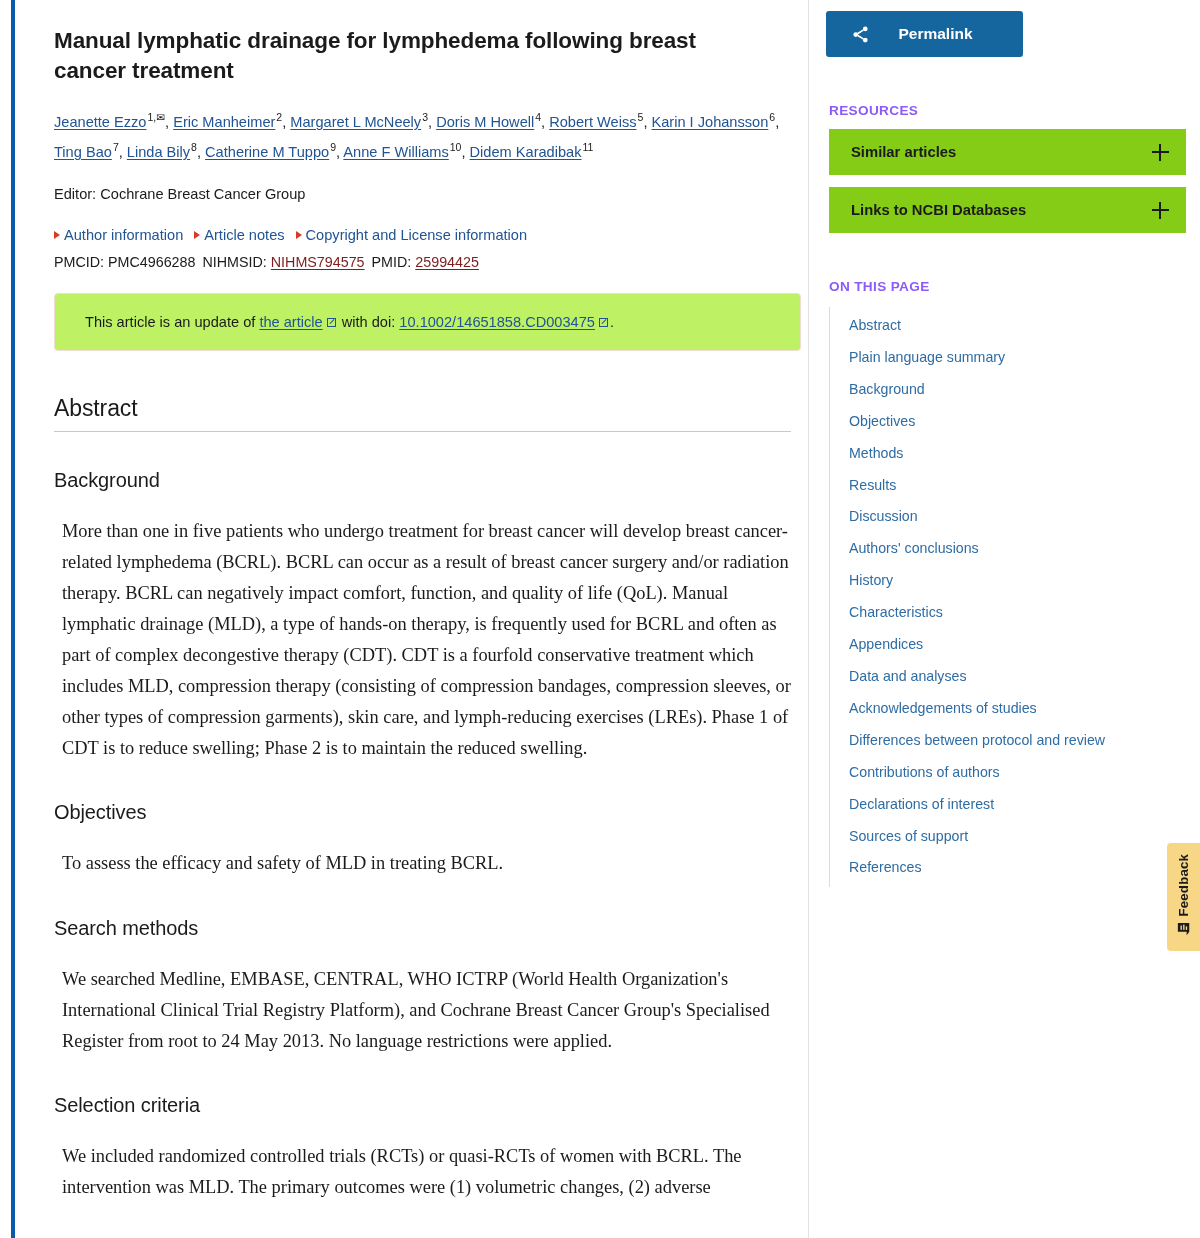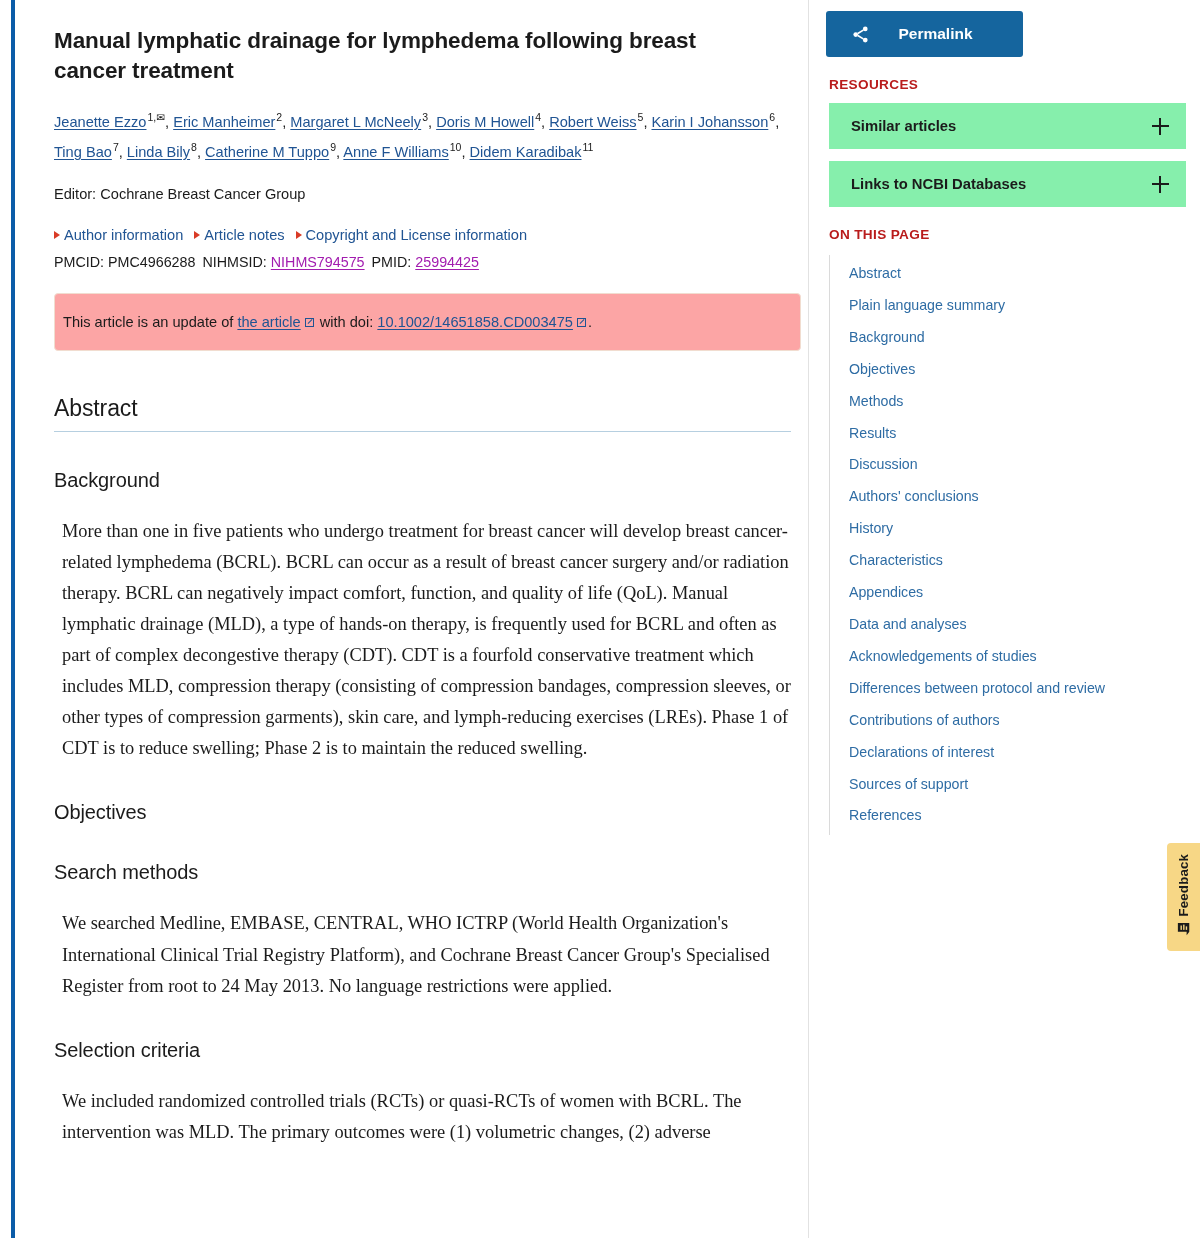--- a/index.html
+++ b/index.html
@@ -107,32 +107,32 @@
     vertical-align: 1px;
   }
 
   
   .ids {
     margin: 11px 0 0 0;
     font-size: 14.3px;
     color: #1b1b1b;
   }
   .ids a {
-    color: #a21caf;
+    color: #7f1d1d;
     text-underline-offset: 2px;
   }
   .ids .gap { display: inline-block; width: 7px; }
 
   
   .update-box {
     margin: 23px 7px 0 0;
-    background: #fca5a5;
+    background: #bef264;
     border: 1px solid #f1ddd0;
     border-radius: 4px;
-    padding: 20px 8px;
+    padding: 20px 30px;
     font-size: 14.6px;
     color: #1b1b1b;
   }
   .update-box a {
     color: #205493;
     text-decoration: underline;
     text-underline-offset: 2px;
   }
   .ext-ico {
     display: inline-block;
@@ -198,31 +198,31 @@
     width: 44px;
     display: flex;
     align-items: center;
     justify-content: center;
     flex: 0 0 44px;
   }
   .permalink-btn .plabel { flex: 1; text-align: center; padding-right: 22px; }
 
   
   .side-h {
-    margin: 20px 0 0 3px;
+    margin: 46px 0 0 3px;
     font-size: 13.6px;
     font-weight: bold;
     letter-spacing: 0.35px;
-    color: #b91c1c;
+    color: #8b5cf6;
   }
 
   
   .acc-list { margin: 11px 0 0 3px; }
   .acc-row {
-    background: #86efac;
+    background: #84cc16;
     height: 46px;
     display: flex;
     align-items: center;
     padding: 0 17px 0 22px;
     margin-bottom: 12px;
     cursor: pointer;
     gap: 12px;
   }
   .acc-label {
     flex: 1;
@@ -316,20 +316,21 @@
     <div class="update-box">
       <span>This article is an update of </span><a href="#">the article</a><span class="ext-ico"></span><span> with doi: </span><a href="#">10.1002/14651858.CD003475</a><span class="ext-ico"></span><span>.</span>
     </div>
 
     <h2 class="abstract-h">Abstract</h2>
 
     <h3 class="sec-h">Background</h3>
     <p class="body-p">More than one in five patients who undergo treatment for breast cancer will develop breast cancer-related lymphedema (BCRL). BCRL can occur as a result of breast cancer surgery and/or radiation therapy. BCRL can negatively impact comfort, function, and quality of life (QoL). Manual lymphatic drainage (MLD), a type of hands-on therapy, is frequently used for BCRL and often as part of complex decongestive therapy (CDT). CDT is a fourfold conservative treatment which includes MLD, compression therapy (consisting of compression bandages, compression sleeves, or other types of compression garments), skin care, and lymph-reducing exercises (LREs). Phase 1 of CDT is to reduce swelling; Phase 2 is to maintain the reduced swelling.</p>
 
     <h3 class="sec-h">Objectives</h3>
+    <p class="body-p">To assess the efficacy and safety of MLD in treating BCRL.</p>
 
     <h3 class="sec-h">Search methods</h3>
     <p class="body-p">We searched Medline, EMBASE, CENTRAL, WHO ICTRP (World Health Organization's International Clinical Trial Registry Platform), and Cochrane Breast Cancer Group's Specialised Register from root to 24 May 2013. No language restrictions were applied.</p>
 
     <h3 class="sec-h">Selection criteria</h3>
     <p class="body-p">We included randomized controlled trials (RCTs) or quasi-RCTs of women with BCRL. The intervention was MLD. The primary outcomes were (1) volumetric changes, (2) adverse</p>
   </div>
 
   <div class="side-col">
 

